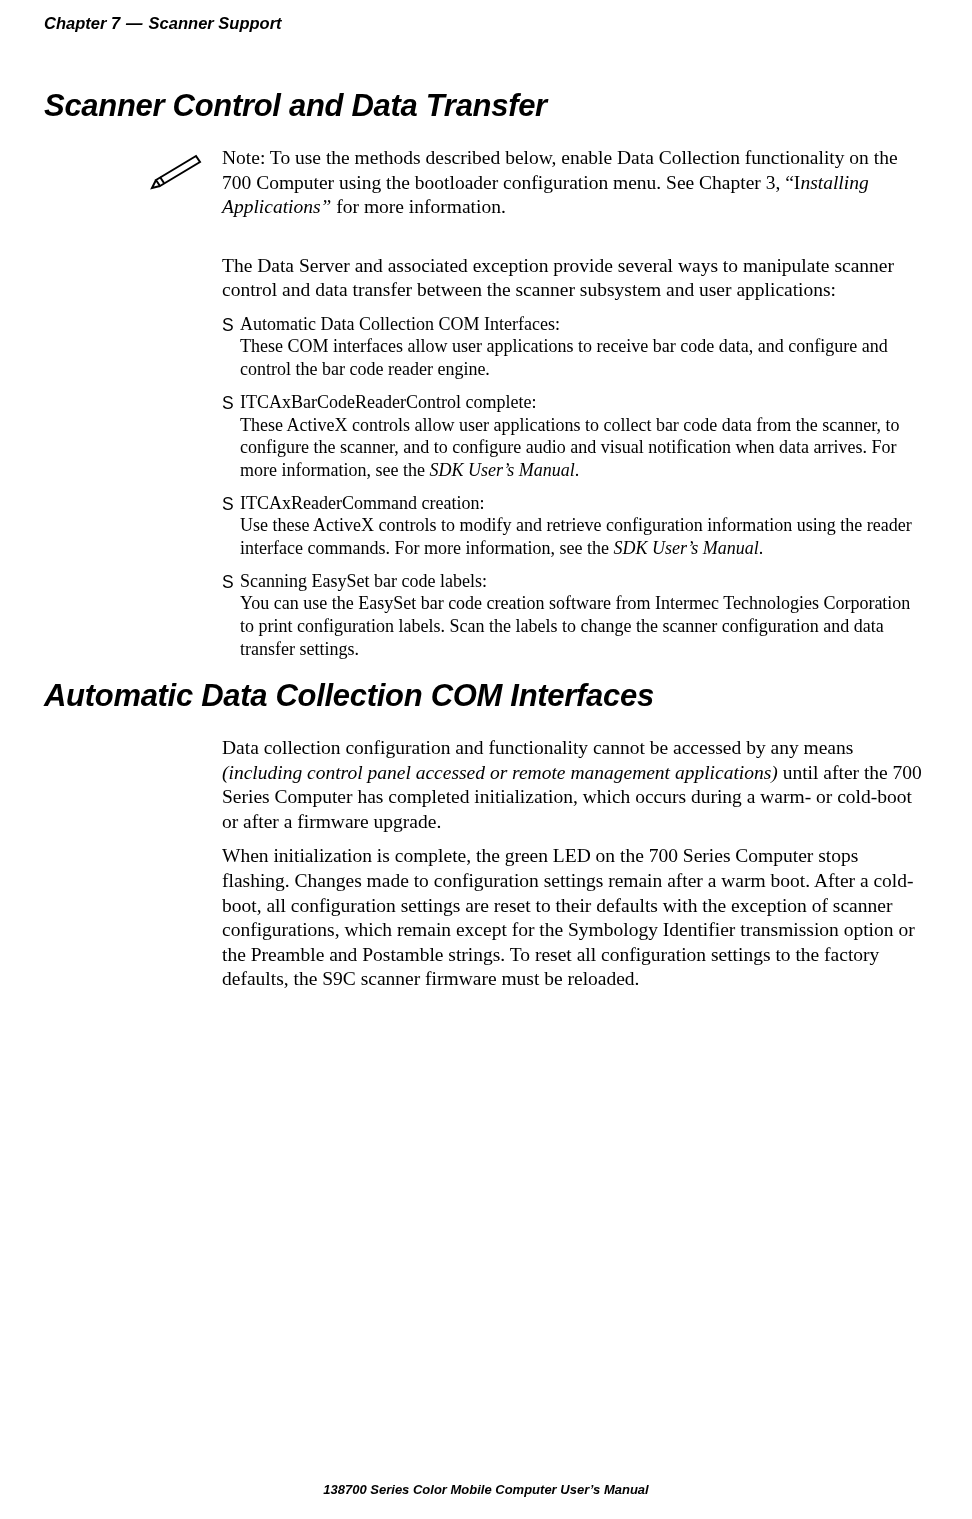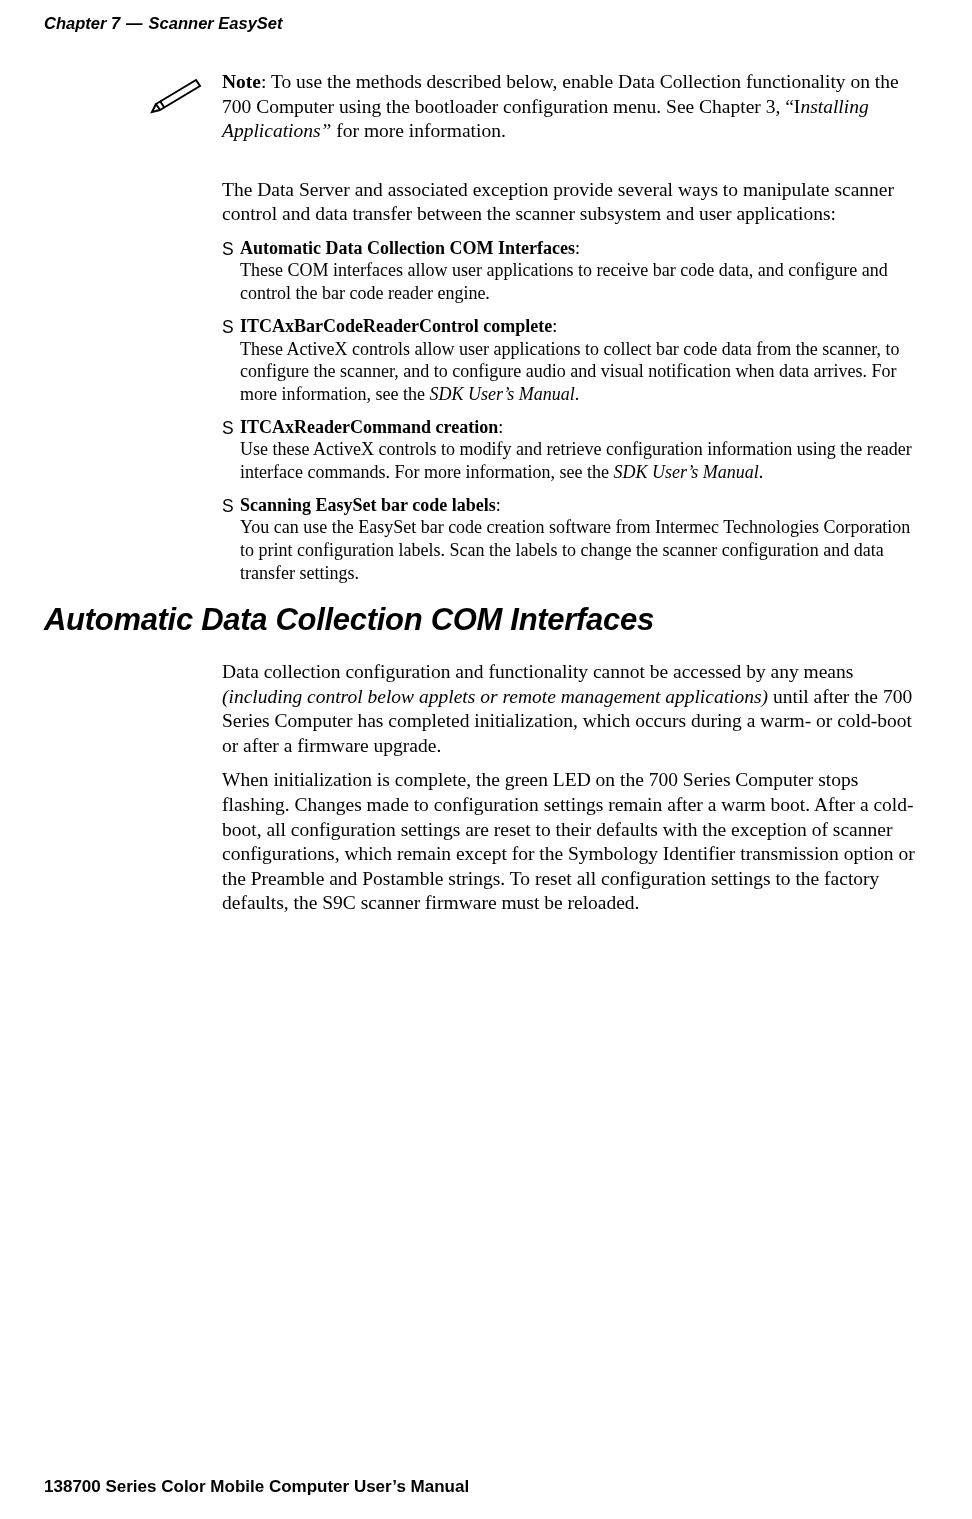--- a/index.html
+++ b/index.html
@@ -25,24 +25,25 @@
       font-size: 16.5px;
     }
     .header .chapter { font-weight: bold; }
     .header .dash { font-weight: bold; margin: 0 6px; }
     .footer {
       position: absolute;
       bottom: 22px;
       left: 44px;
       right: 44px;
       display: flex;
-      justify-content: flex-start;
+      justify-content: center;
       font-family: 'Myriad Pro', 'Segoe UI', Arial, sans-serif;
+      font-style: italic;
       font-weight: bold;
-      font-size: 17px;
+      font-size: 13px;
     }
     .content {
       position: absolute;
       top: 70px;
       left: 44px;
       right: 44px;
     }
     h1 {
       font-family: 'Myriad Pro', 'Segoe UI', Arial, sans-serif;
       font-weight: 700;
@@ -88,32 +89,33 @@
     }
     li::before {
       content: 'S';
       position: absolute;
       left: 0;
       top: 0;
       font-family: Arial, sans-serif;
       font-size: 17.5px;
       line-height: 1.4;
     }
-    .bold { font-weight: bold; }
+    .bold { font-weight: normal; }
     .italic { font-style: italic; }
   </style>
 </head>
 <body>
 
 <div class="header">
-  <span class="chapter">Chapter 7</span><span class="dash">—</span><span>Scanner EasySet</span>
+  <span class="chapter">Chapter 7</span><span class="dash">—</span><span>Scanner Support</span>
 </div>
 
 <div class="content">
 
+  <h1>Scanner Control and Data Transfer</h1>
 
   <div class="note-row">
     <div class="note-icon">
       <svg width="54" height="40" viewBox="0 0 54 40" fill="none" stroke="#000" stroke-width="2">
         <path d="M 6 30 L 46 6 L 50 12 L 10 36 Z"></path>
         <path d="M 6 30 L 2 38 L 10 36"></path>
         <path d="M 10 27 L 14 33"></path>
       </svg>
     </div>
     <div class="note-text">
@@ -139,21 +141,21 @@
       <li>
         <span class="bold">Scanning EasySet bar code labels</span>:<br>
         <span>You can use the EasySet bar code creation software from Intermec Technologies Corporation to print configuration labels. Scan the labels to change the scanner configuration and data transfer settings.</span>
       </li>
     </ul>
   </div>
 
   <h1>Automatic Data Collection COM Interfaces</h1>
 
   <div class="body-indent">
-    <p><span>Data collection configuration and functionality cannot be accessed by any means </span><span class="italic">(including control below applets or remote management applications)</span><span> until after the 700 Series Computer has completed initialization, which occurs during a warm- or cold-boot or after a firmware upgrade.</span></p>
+    <p><span>Data collection configuration and functionality cannot be accessed by any means </span><span class="italic">(including control panel accessed or remote management applications)</span><span> until after the 700 Series Computer has completed initialization, which occurs during a warm- or cold-boot or after a firmware upgrade.</span></p>
     <p>When initialization is complete, the green LED on the 700 Series Computer stops flashing. Changes made to configuration settings remain after a warm boot. After a cold-boot, all configuration settings are reset to their defaults with the exception of scanner configurations, which remain except for the Symbology Identifier transmission option or the Preamble and Postamble strings. To reset all configuration settings to the factory defaults, the S9C scanner firmware must be reloaded.</p>
   </div>
 
 </div>
 
 <div class="footer">
   <span>138</span>
   <span>700 Series Color Mobile Computer User’s Manual</span>
 </div>
 

